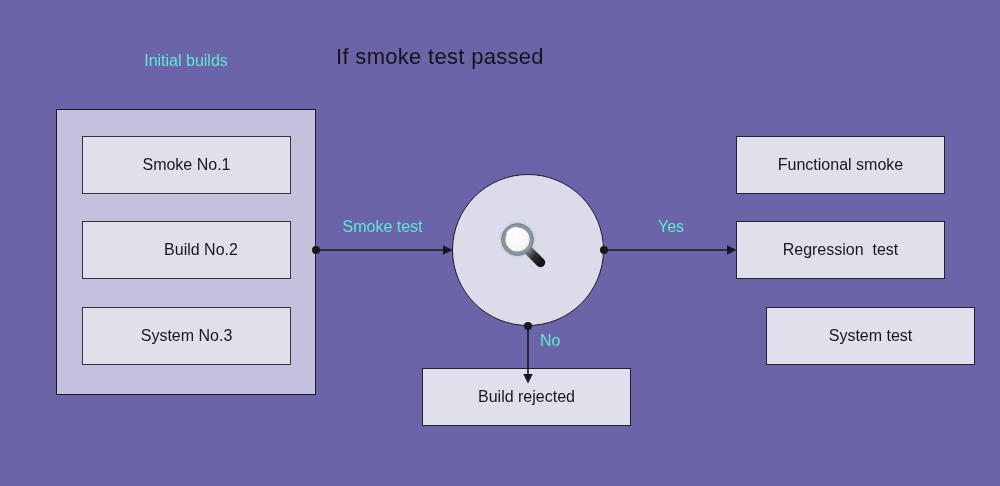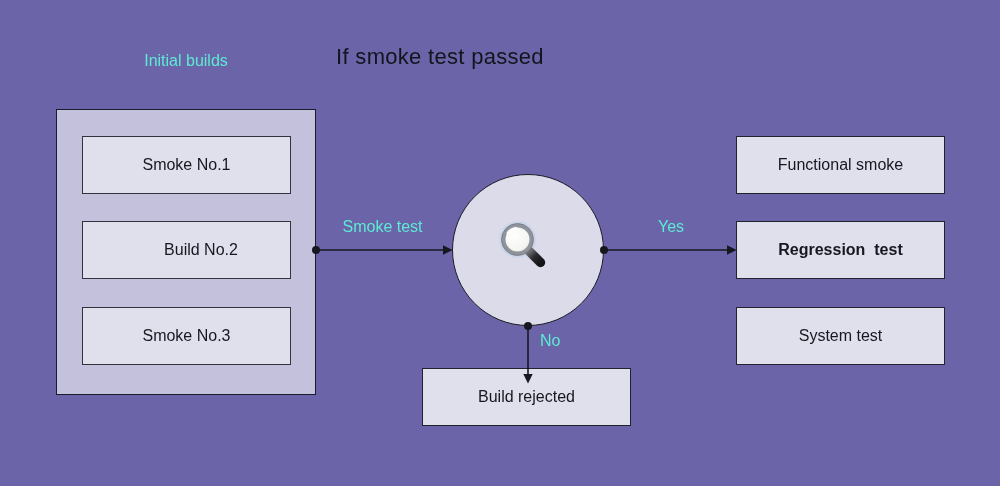--- a/index.html
+++ b/index.html
@@ -42,22 +42,22 @@
     color: #17171f;
     white-space: pre;
   }
   .node.outer { border-color: #22222c; }
 
   .build-1 { left: 82px;  top: 136px; }
   .build-2 { left: 82px;  top: 221px; padding-left: 29px; }
   .build-3 { left: 82px;  top: 307px; }
 
   .functional { left: 736px; top: 136px; }
-  .regression { left: 736px; top: 221px; font-weight: bold; }
-  .system     { left: 736px; top: 307px; justify-content: center; }
+  .regression { left: 736px; top: 221px; }
+  .system     { left: 766px; top: 307px; justify-content: center; }
   .rejected   { left: 422px; top: 368px; }
 
   .decision-circle {
     left: 452px; top: 174px; width: 152px; height: 152px;
     background: #dcdbe9;
     border: 1.5px solid #1c1c26;
     border-radius: 50%;
     display: flex; align-items: center; justify-content: center;
   }
   .magnifier-svg { display: block; margin: -6px 8px 0 0; }
@@ -84,21 +84,21 @@
 <div class="abs group-label">Initial builds</div>
 <div class="abs group-box"></div>
 
 <div class="abs node build-1">
   <span>Smoke No.1</span>
 </div>
 <div class="abs node build-2">
   <span>Build No.2</span>
 </div>
 <div class="abs node build-3">
-  <span>Smoke No.3</span>
+  <span>System No.3</span>
 </div>
 
 <div class="abs decision-circle">
   <svg class="magnifier-svg" width="56" height="56" viewBox="0 0 56 56">
     <defs>
       <linearGradient id="handleGrad" x1="0" y1="0" x2="1" y2="1">
         <stop offset="0" stop-color="#6e6e74"></stop>
         <stop offset="0.45" stop-color="#2b2b2f"></stop>
         <stop offset="1" stop-color="#151517"></stop>
       </linearGradient>

